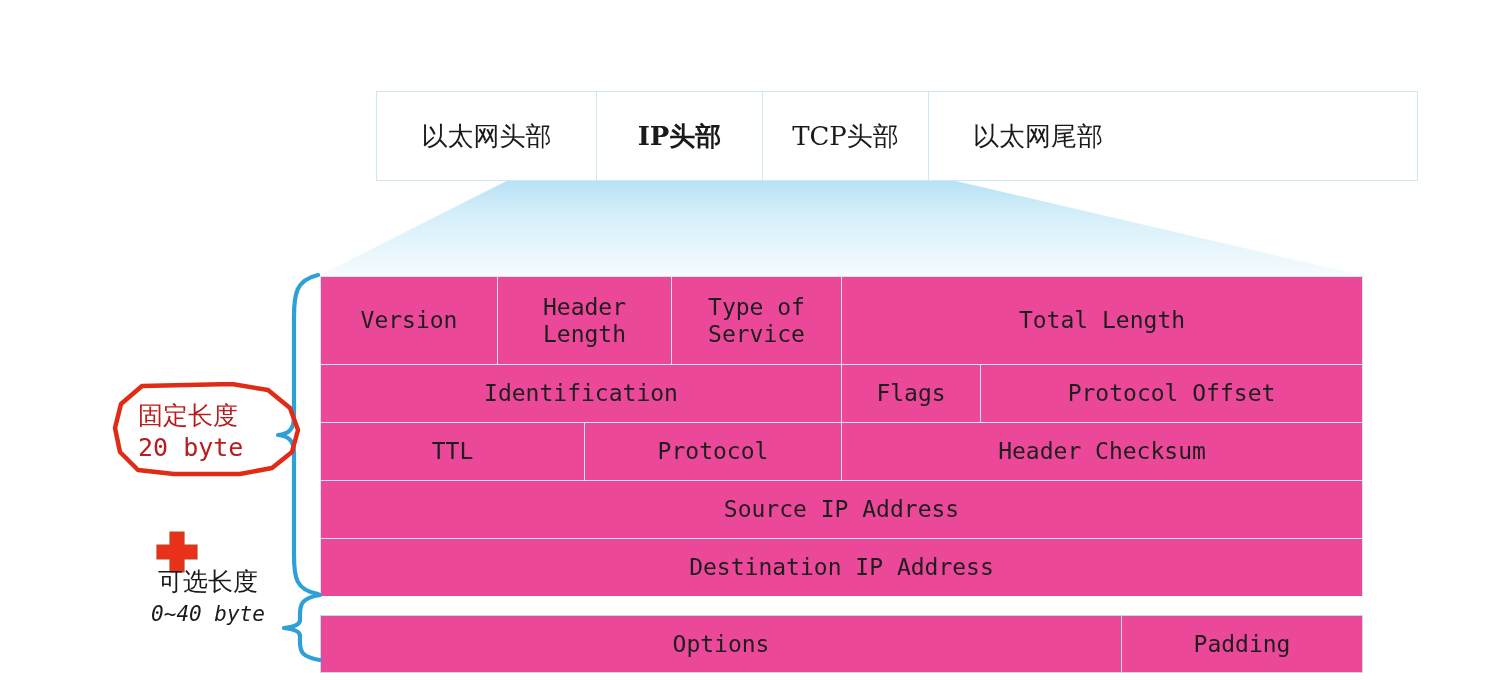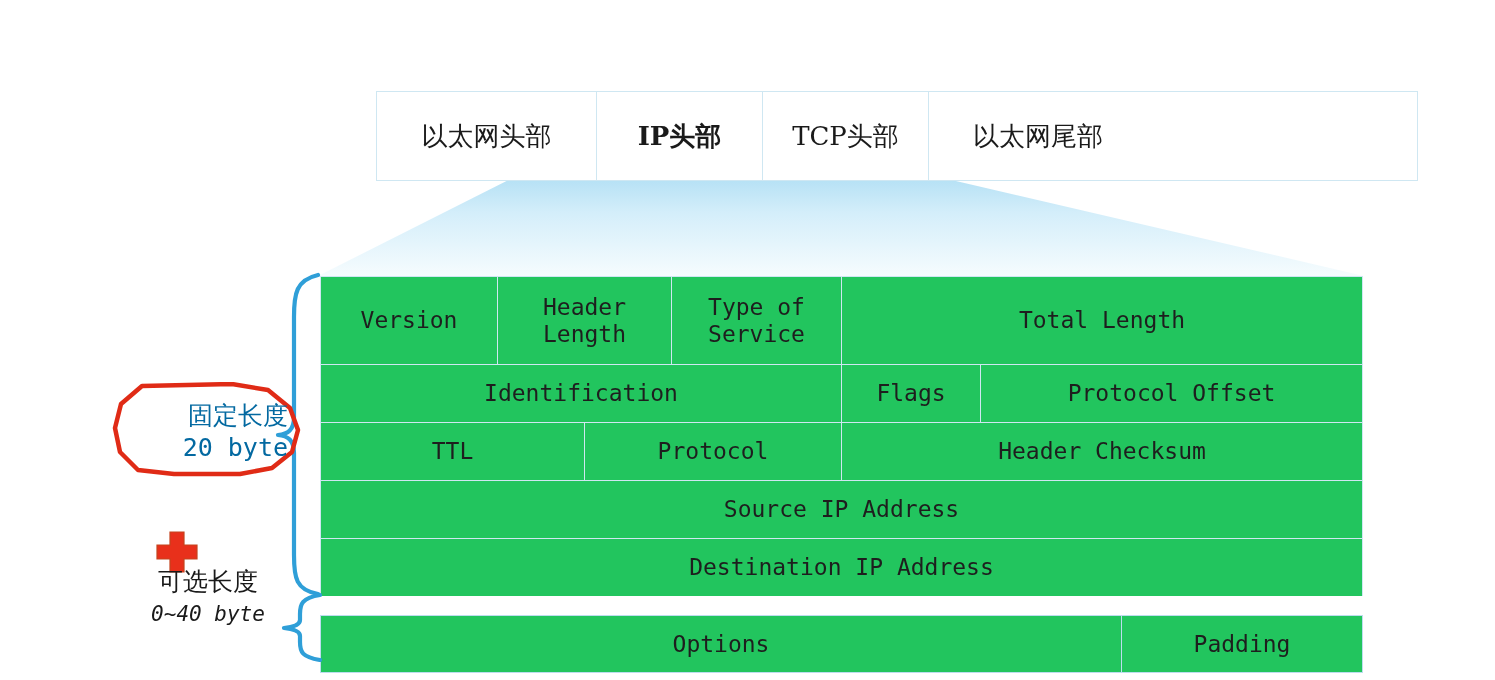--- a/index.html
+++ b/index.html
@@ -62,21 +62,21 @@
     z-index: 5;
     background: #ffffff;
   }
   .ip-row {
     display: flex;
     width: 100%;
     border-left: 1px solid #cfe7f2;
     border-right: 1px solid #cfe7f2;
     border-top: 1px solid #cfe7f2;
     box-sizing: border-box;
-    background: #22c55e;
+    background: #ec4899;
   }
   .ip-row:last-child {
     border-bottom: 1px solid #bdddee;
     border-left: 1px solid #bdddee;
     border-right: 1px solid #bdddee;
     border-top: 1px solid #bdddee;
     margin-top: 19px;
   }
   .ip-row.tall  { height: 88px; }
   .ip-row.std   { height: 58px; }
@@ -121,23 +121,23 @@
     top: 382px;
     width: 196px;
     height: 100px;
     z-index: 7;
   }
   .label-fixed {
     position: absolute;
     left: 138px;
     top: 400px;
     width: 150px;
-    text-align: right;
+    text-align: left;
     z-index: 8;
-    color: #0369a1;
+    color: #b91c1c;
   }
   .label-fixed .l1 {
     font-family: "DejaVu Sans", sans-serif;
     font-size: 25px;
     line-height: 32px;
     display: block;
   }
   .label-fixed .l2 {
     font-family: "DejaVu Sans Mono", monospace;
     font-size: 25px;

